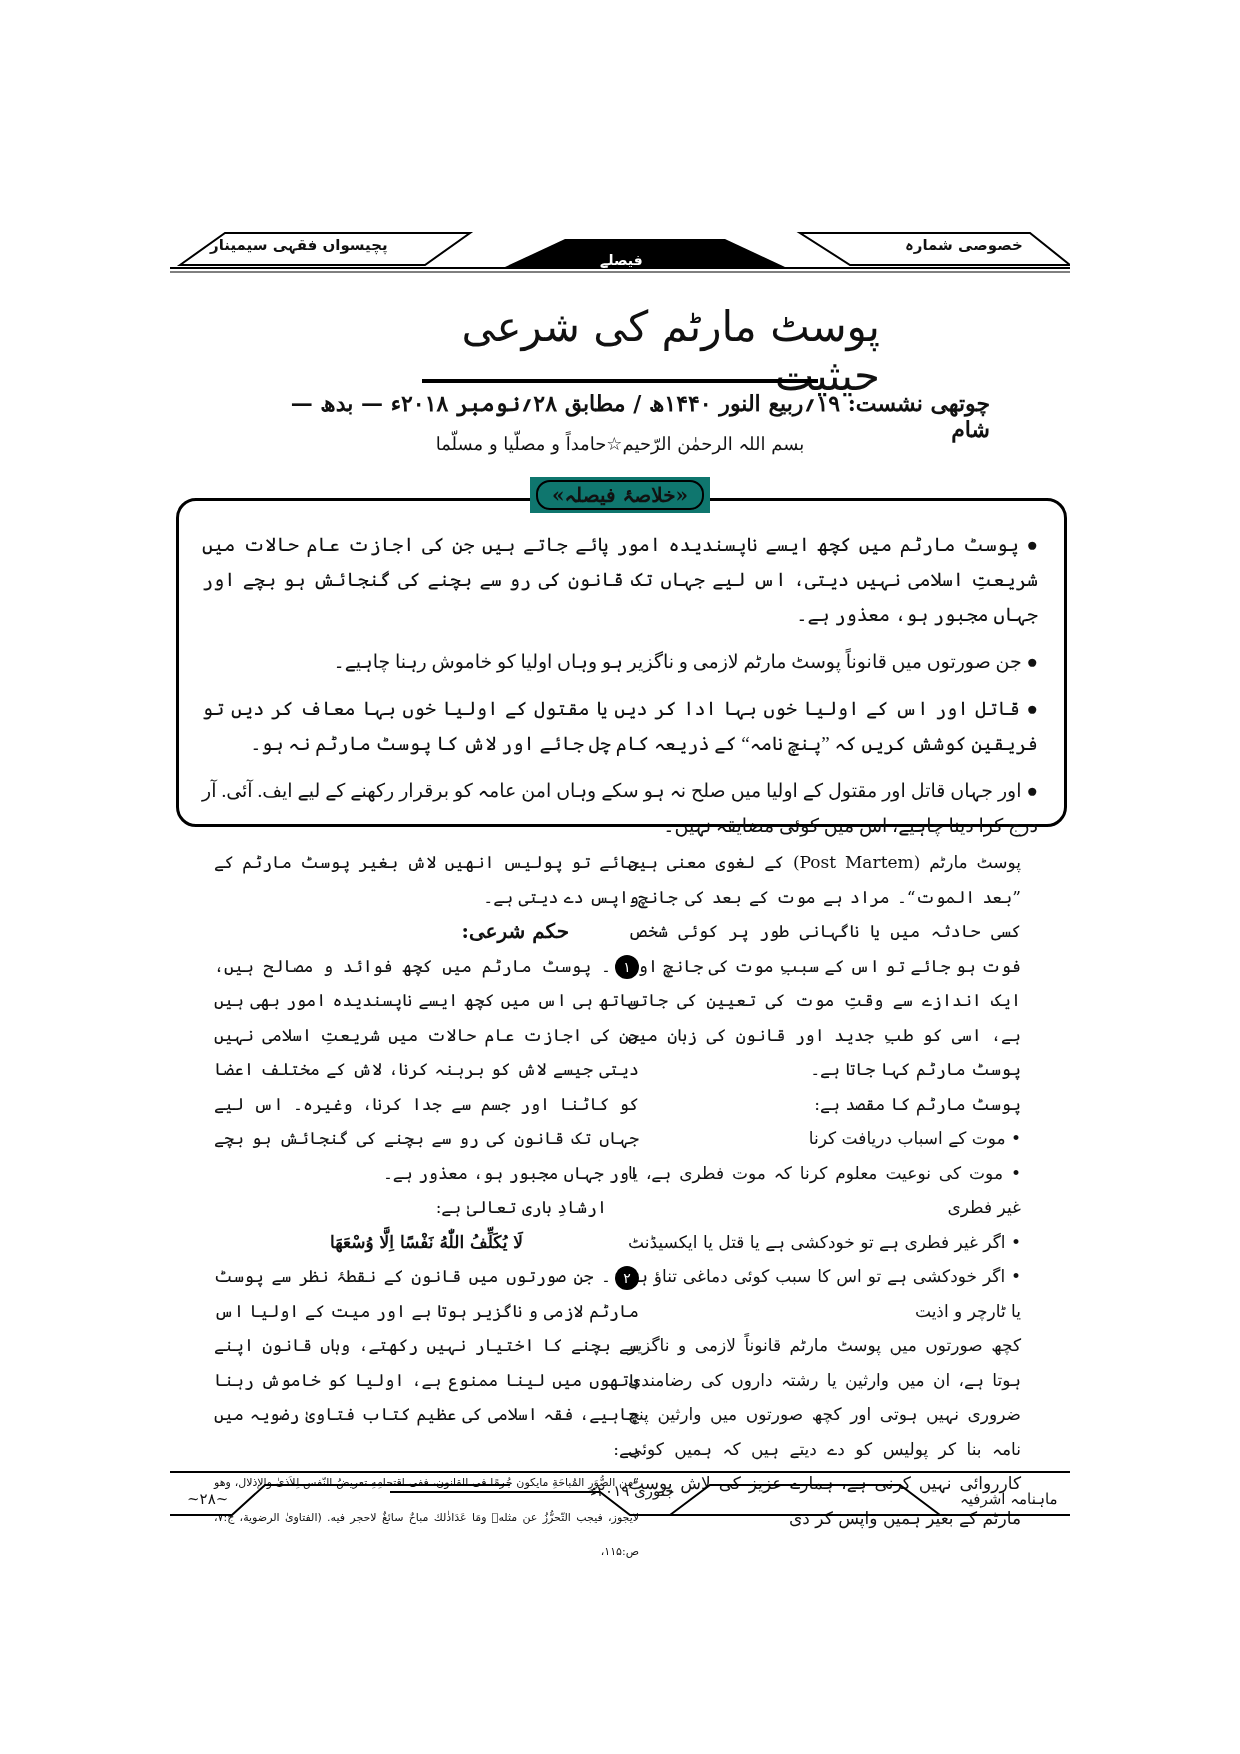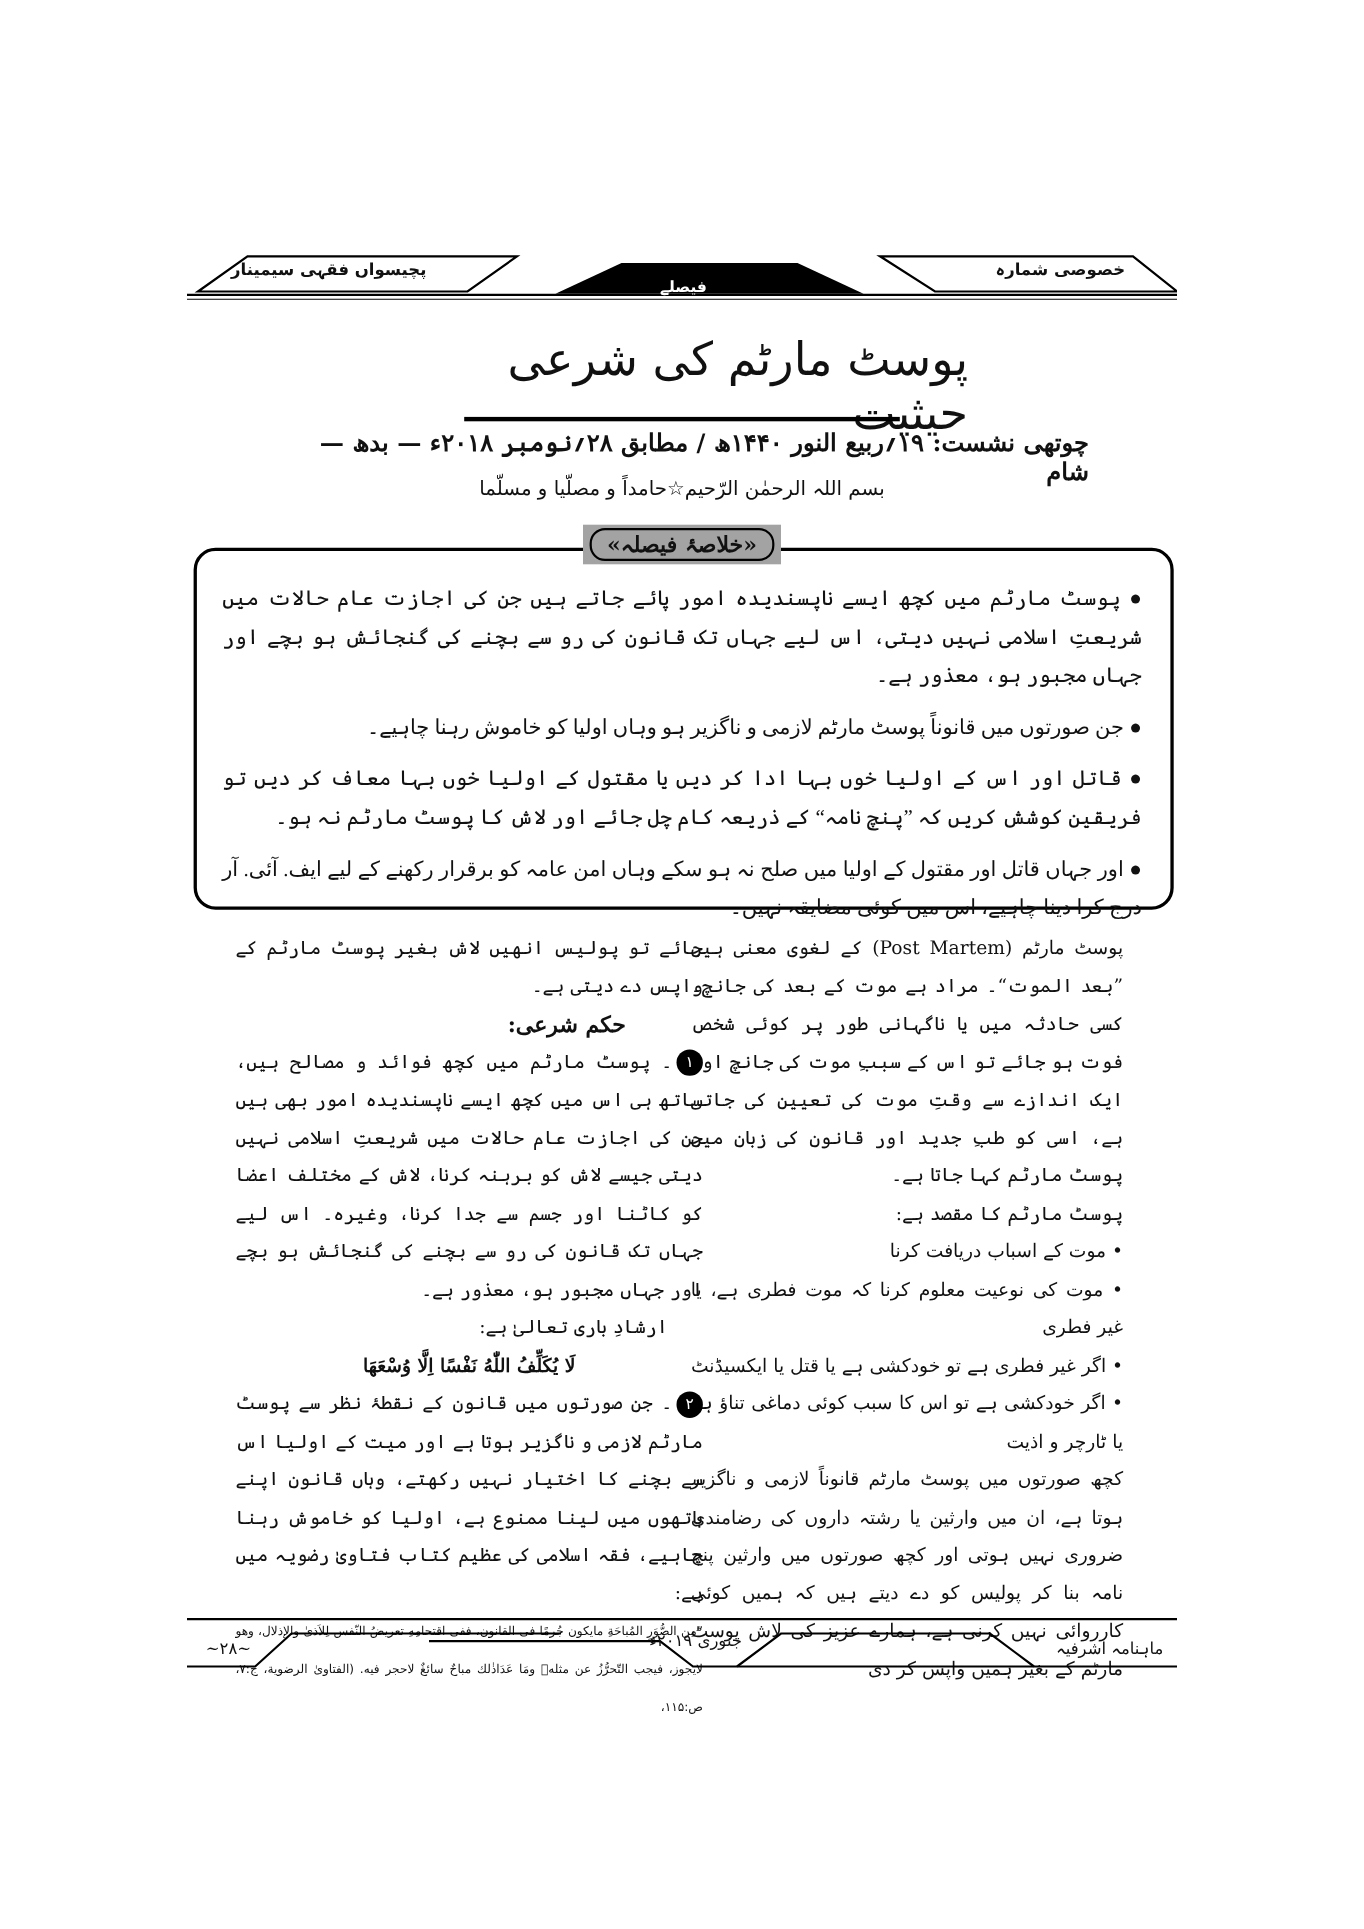--- a/index.html
+++ b/index.html
@@ -10,21 +10,21 @@
   .hdr-left{left:210px;top:236px;}
   .hdr-right{left:905px;top:236px;}
   .hdr-center{left:600px;top:252px;color:#fff;font-size:14px;}
   
   .title{position:absolute;left:360px;top:302px;width:520px;text-align:right;font-family:"DejaVu Serif",serif;font-size:42px;direction:rtl;}
   .title-rule{position:absolute;left:422px;top:379px;width:396px;height:4px;background:#000;}
   .session{position:absolute;left:250px;top:390px;width:740px;text-align:right;font-family:"DejaVu Serif",serif;font-weight:bold;font-size:22px;direction:rtl;}
   .bism{position:absolute;left:300px;top:433px;width:640px;text-align:center;font-family:"DejaVu Serif",serif;font-size:18px;direction:rtl;}
   
   .box{position:absolute;left:176px;top:498px;width:885px;height:323px;border:3px solid #000;border-radius:20px;}
-  .box-title-wrap{position:absolute;left:530px;top:477px;width:180px;height:36px;background:#a3a3a3;text-align:center;}
+  .box-title-wrap{position:absolute;left:530px;top:477px;width:180px;height:36px;background:#0f766e;text-align:center;}
   .box-title{font-family:"DejaVu Serif",serif;font-weight:bold;font-size:20px;direction:rtl;display:inline-block;border:2px solid #000;border-radius:14px;padding:1px 14px;margin-top:3px;}
   .box-body{position:absolute;left:190px;top:515px;width:860px;font-family:"DejaVu Serif",serif;font-size:19px;line-height:35px;direction:rtl;text-align:justify;}
   .box-body p{margin:12px;font-family:Liberation Serif, serif;}
   
   .col{position:absolute;top:845px;width:425px;font-family:"DejaVu Serif",serif;font-size:17px;line-height:34.5px;direction:rtl;text-align:justify;}
   .col p{margin:0;}
   .col-right{left:628px;}
   .col-left{left:182px;margin-left:32px;}
   .indent{padding-right:32px;}
   .heading-sm{font-weight:bold;font-size:20px;padding-right:70px;}

